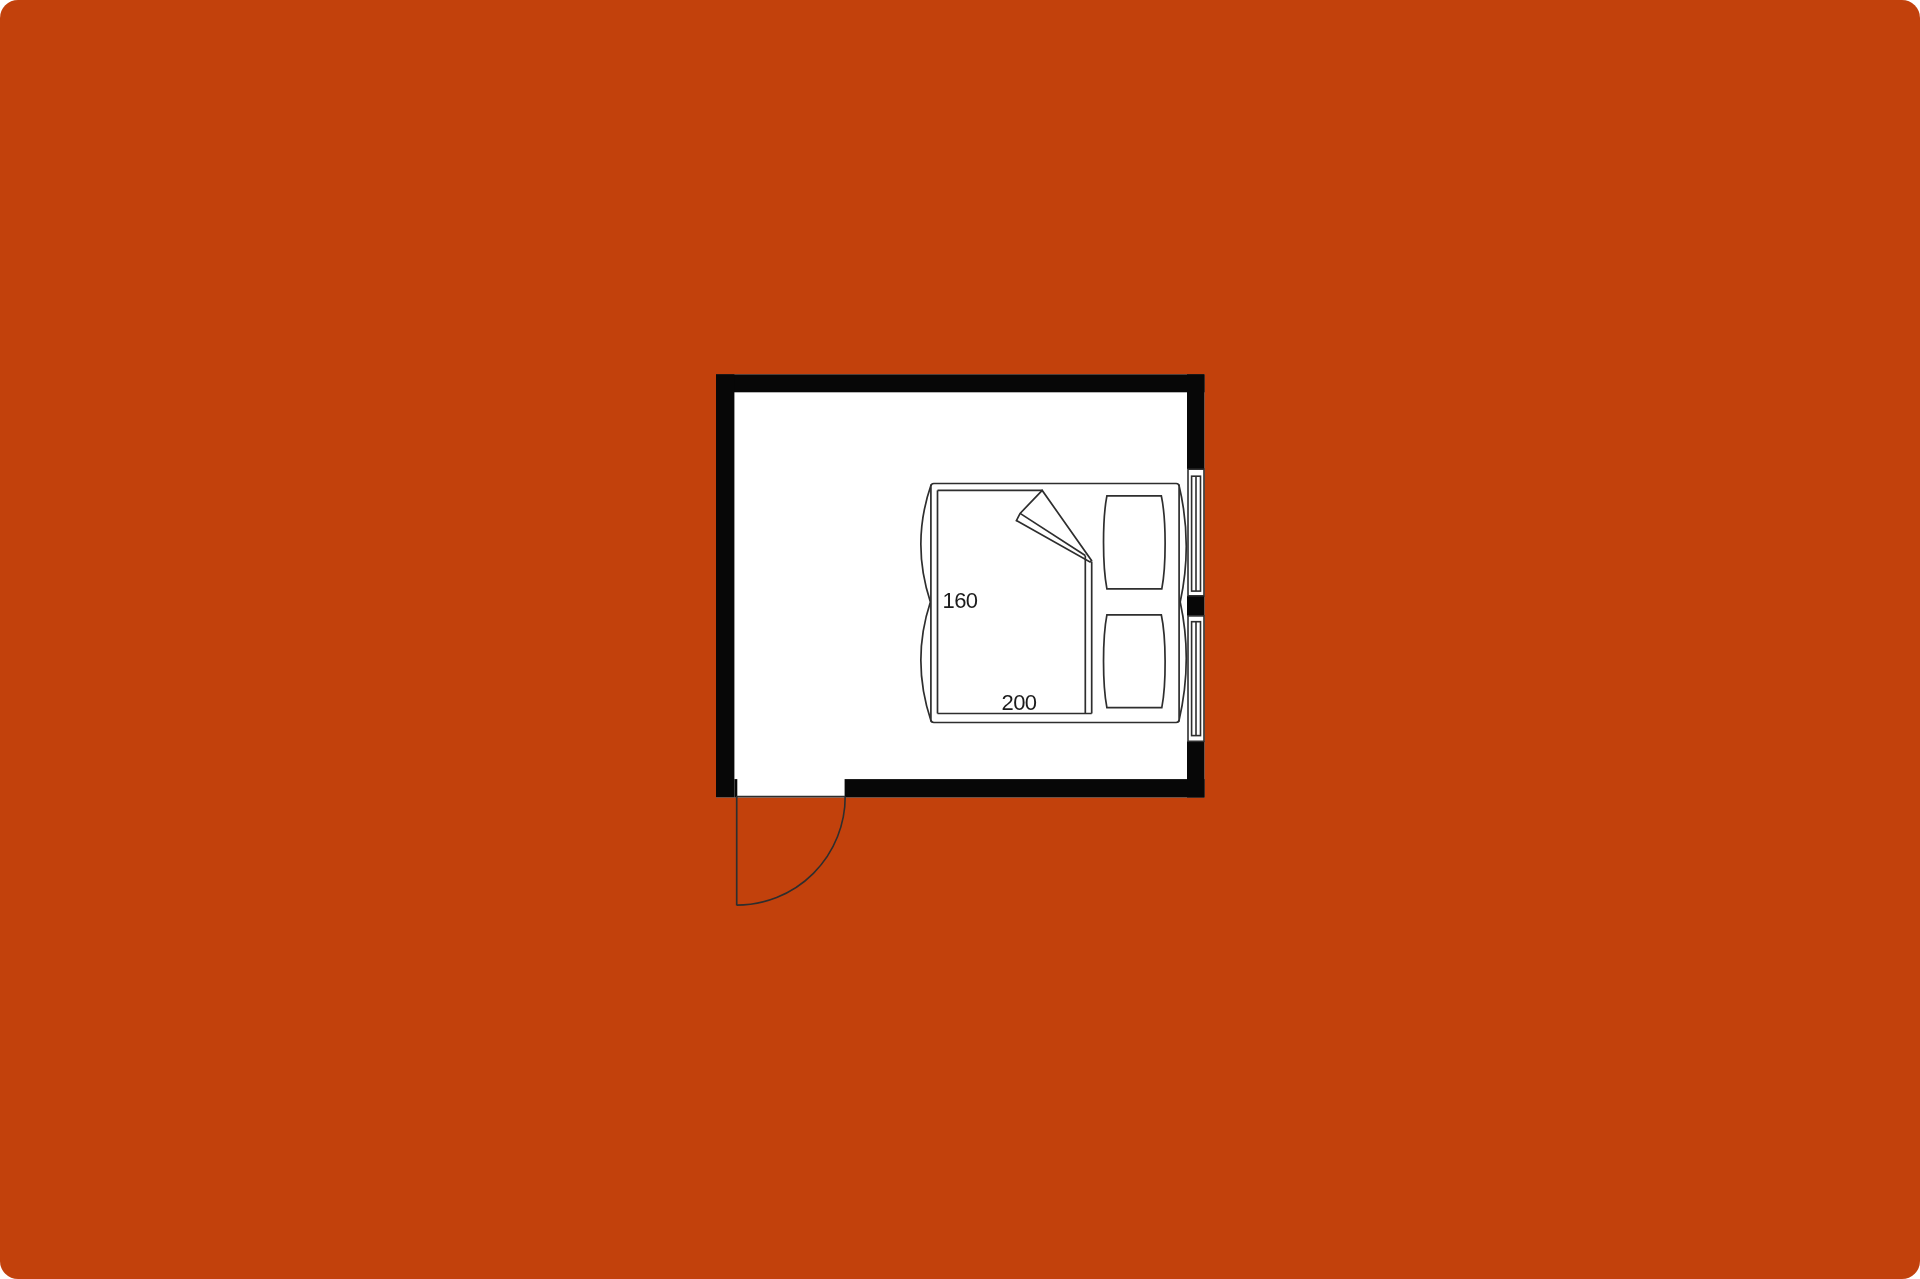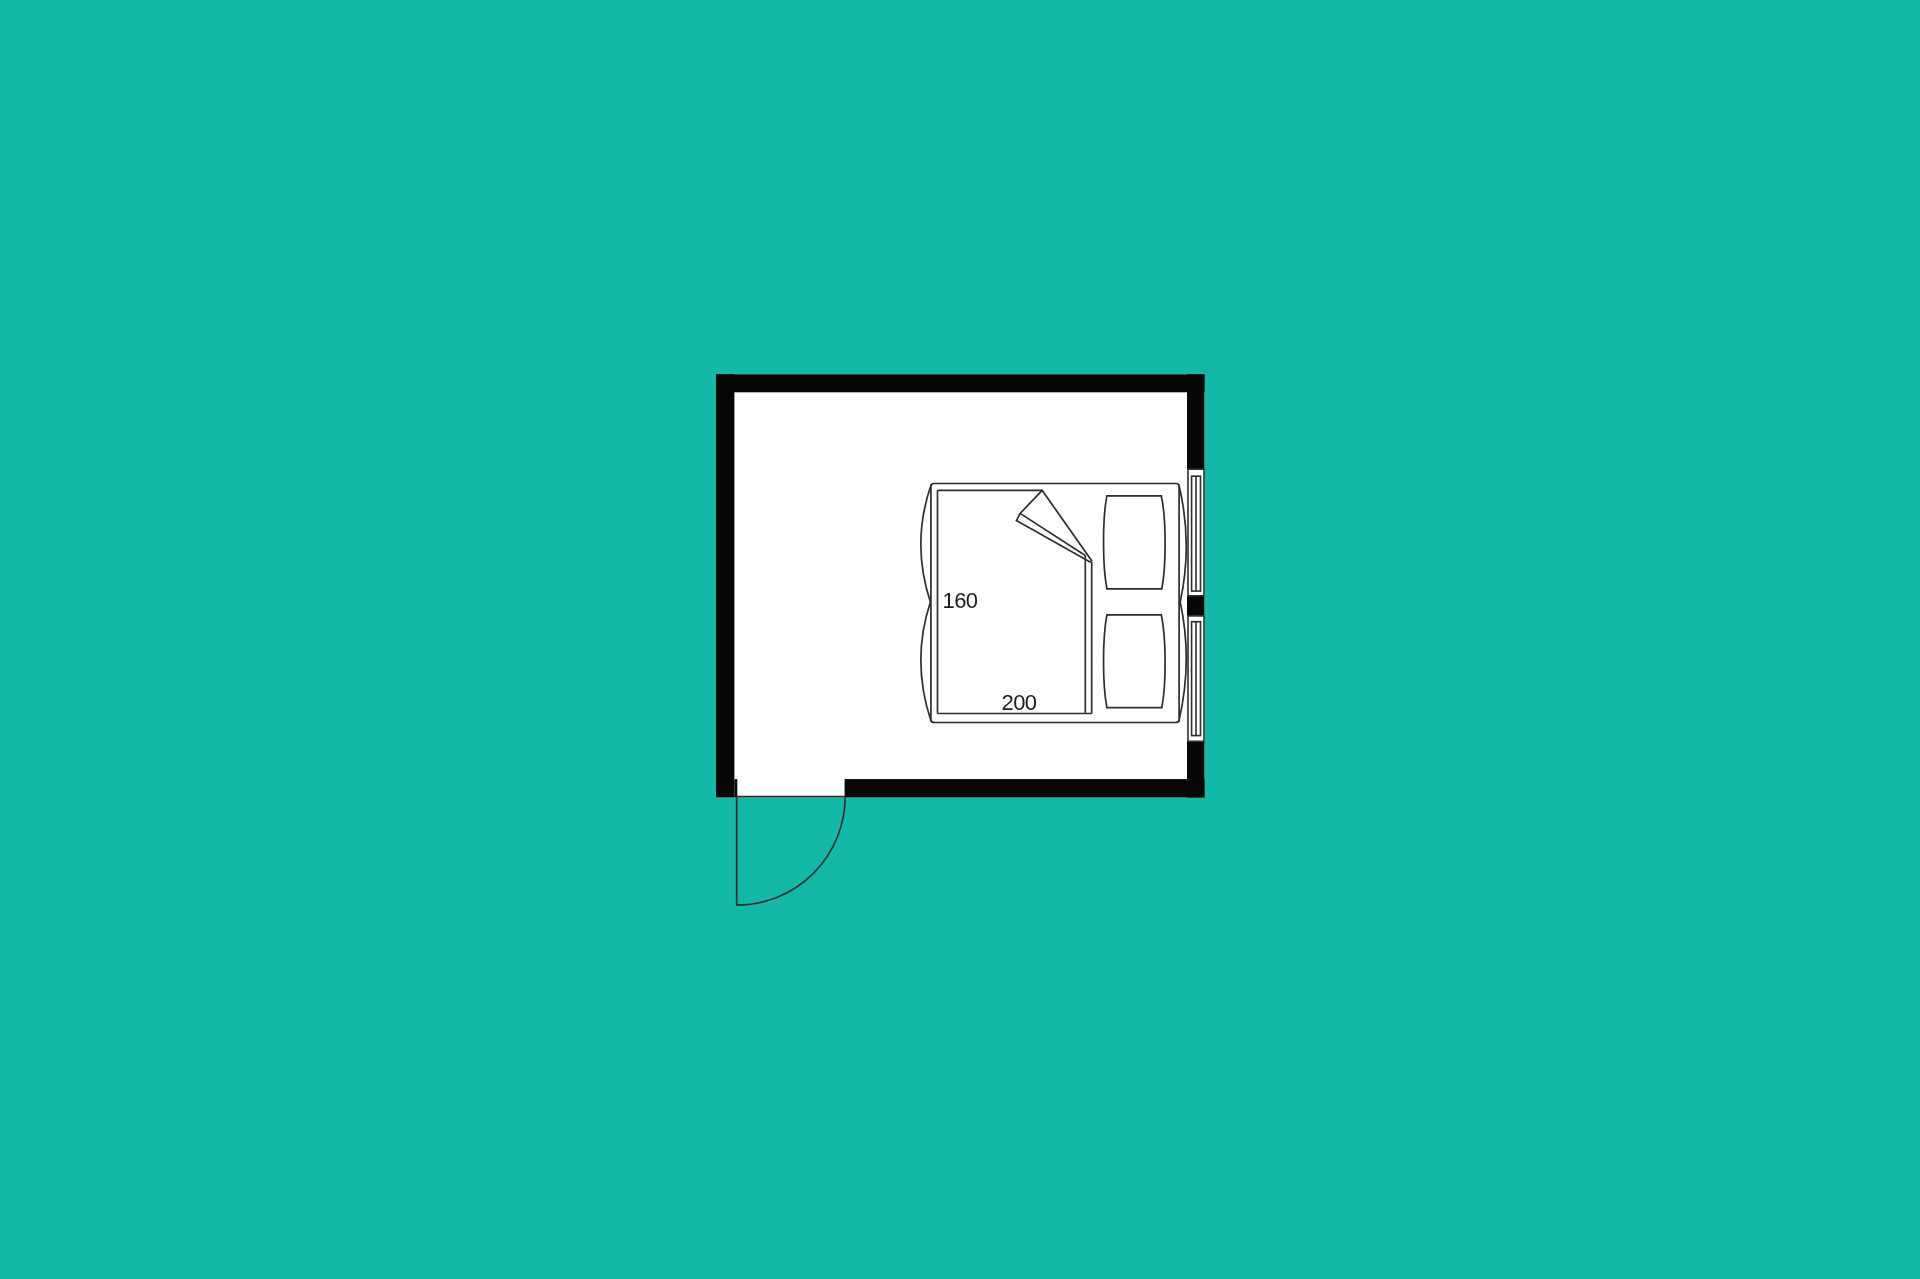--- a/index.html
+++ b/index.html
@@ -1,16 +1,16 @@
 <!DOCTYPE html>
 <html><head>
 <meta charset="utf-8">
 <style>
   html,body{margin:0;padding:0;background:#ffffff;}
-  .page{width:1920px;height:1279px;position:relative;background:#14b8a6;}
+  .page{width:1920px;height:1279px;position:relative;background:#c2410c;border-radius:18px;}
   text{font-family:"Liberation Sans", sans-serif;fill:#1c1c1c;}
 </style>
 </head>
 <body>
 <div class="page">
 <svg width="1920" height="1279" viewBox="0 0 1920 1279" xmlns="http://www.w3.org/2000/svg">
 
   <rect x="716" y="374.3" width="488.5" height="423.2" fill="#ffffff"></rect>
 
   <rect x="716" y="374.3" width="488.5" height="18" fill="#070707"></rect>

